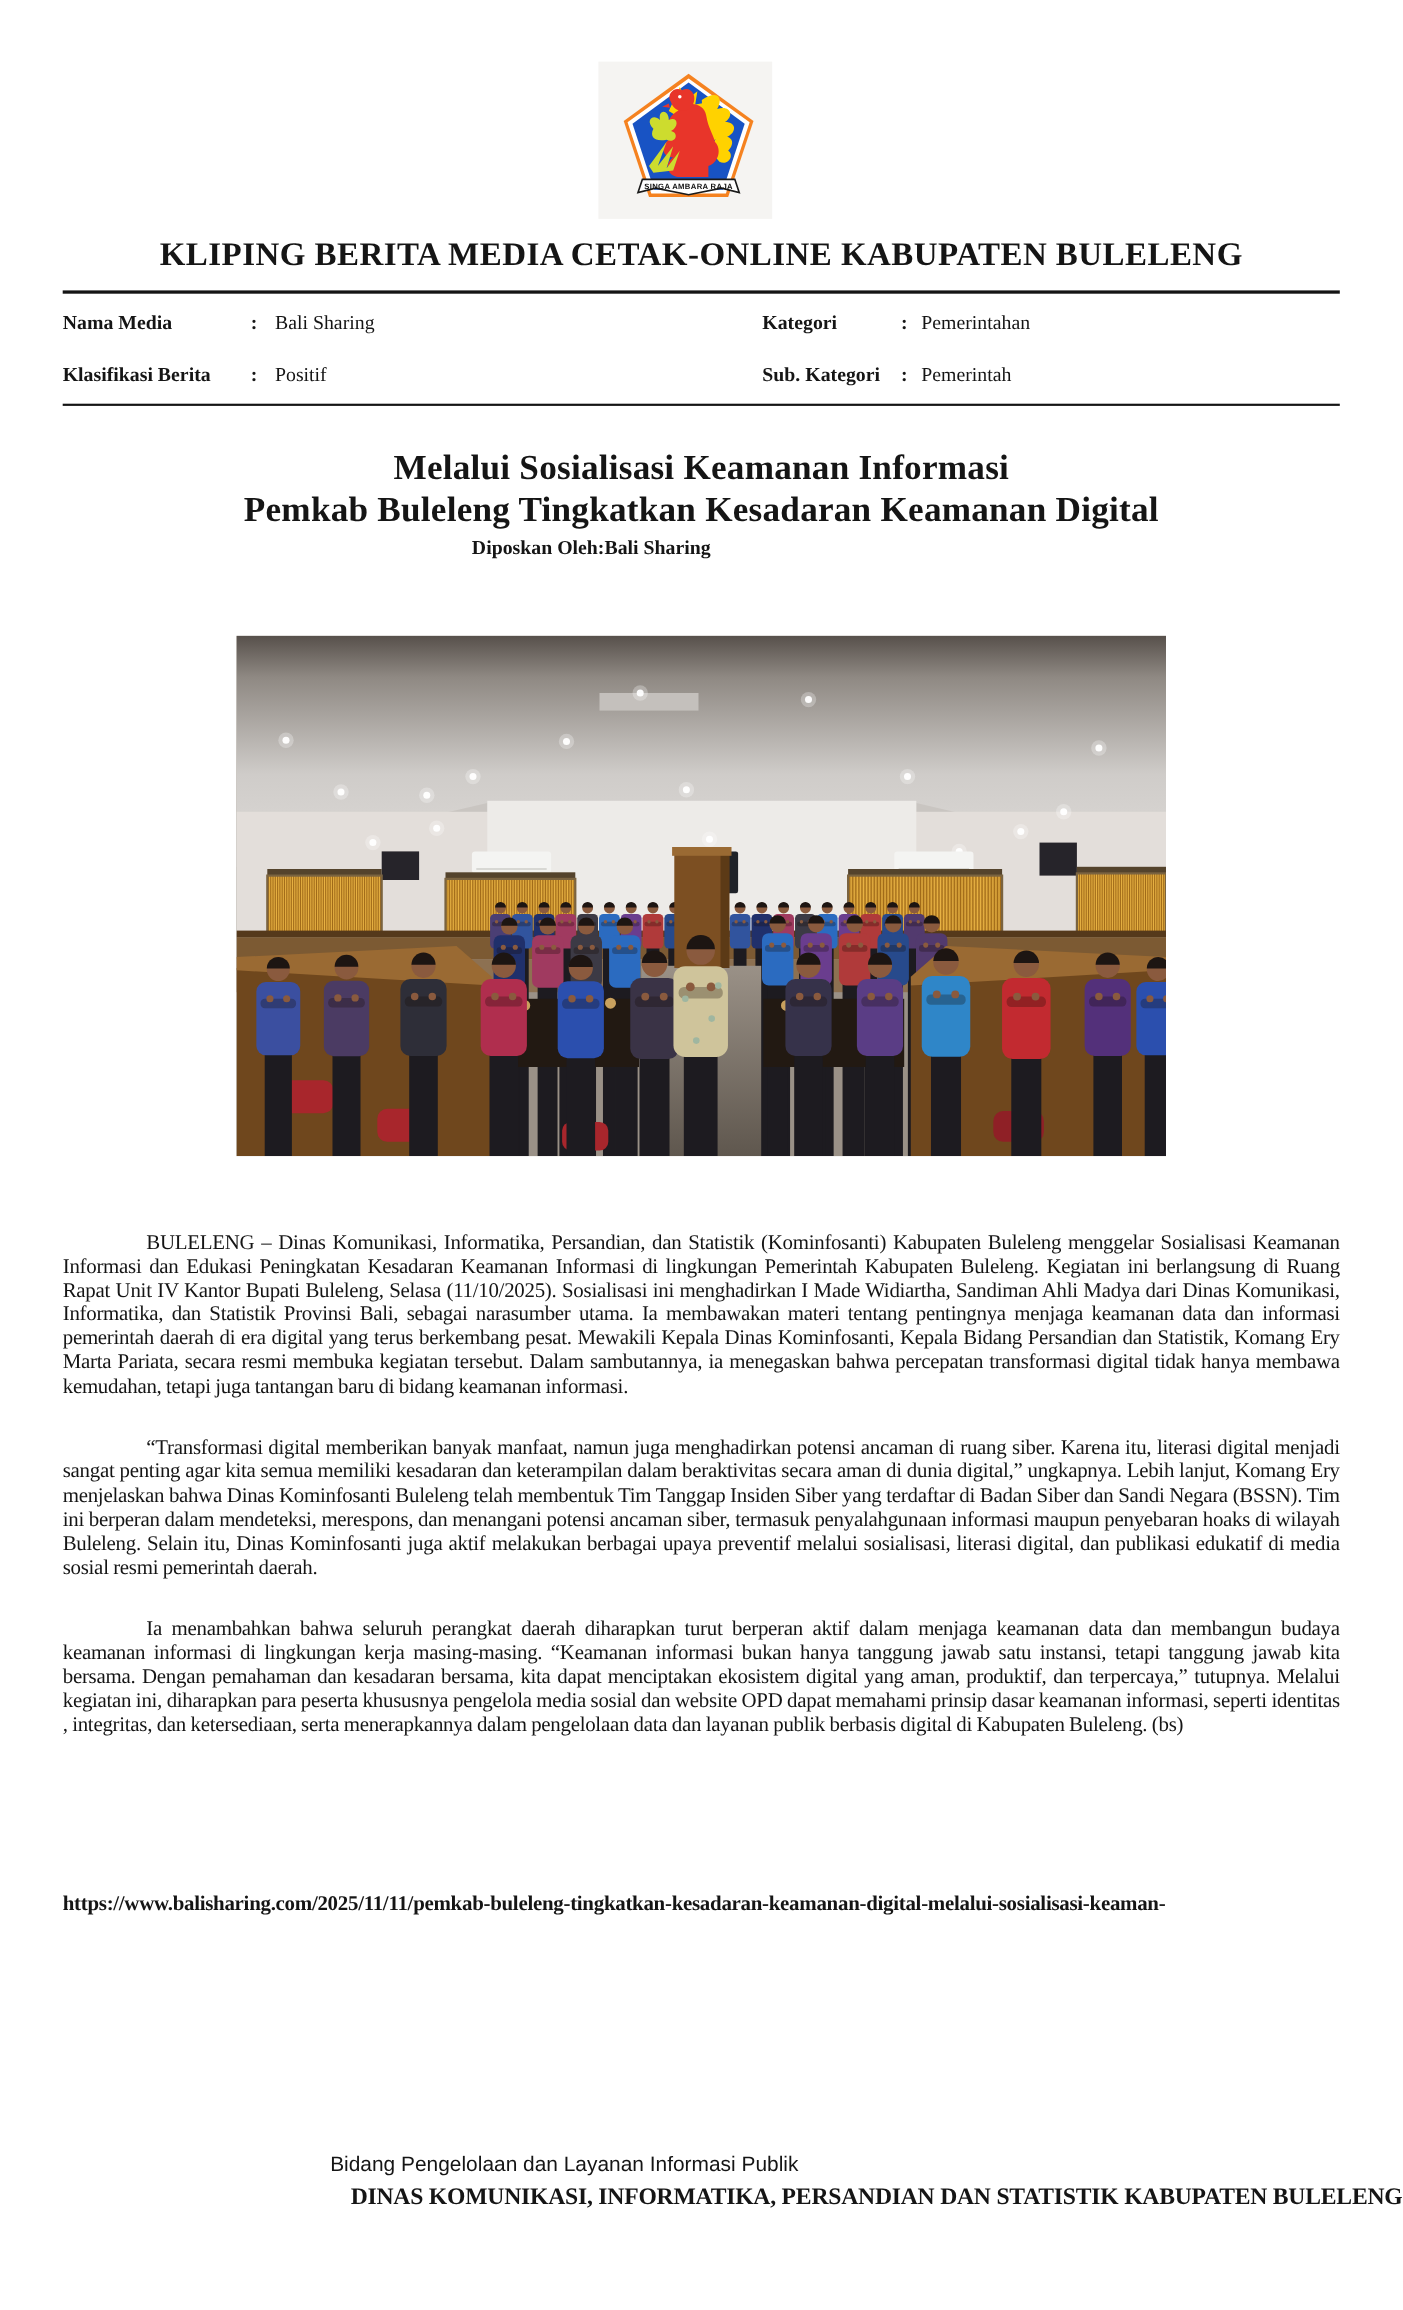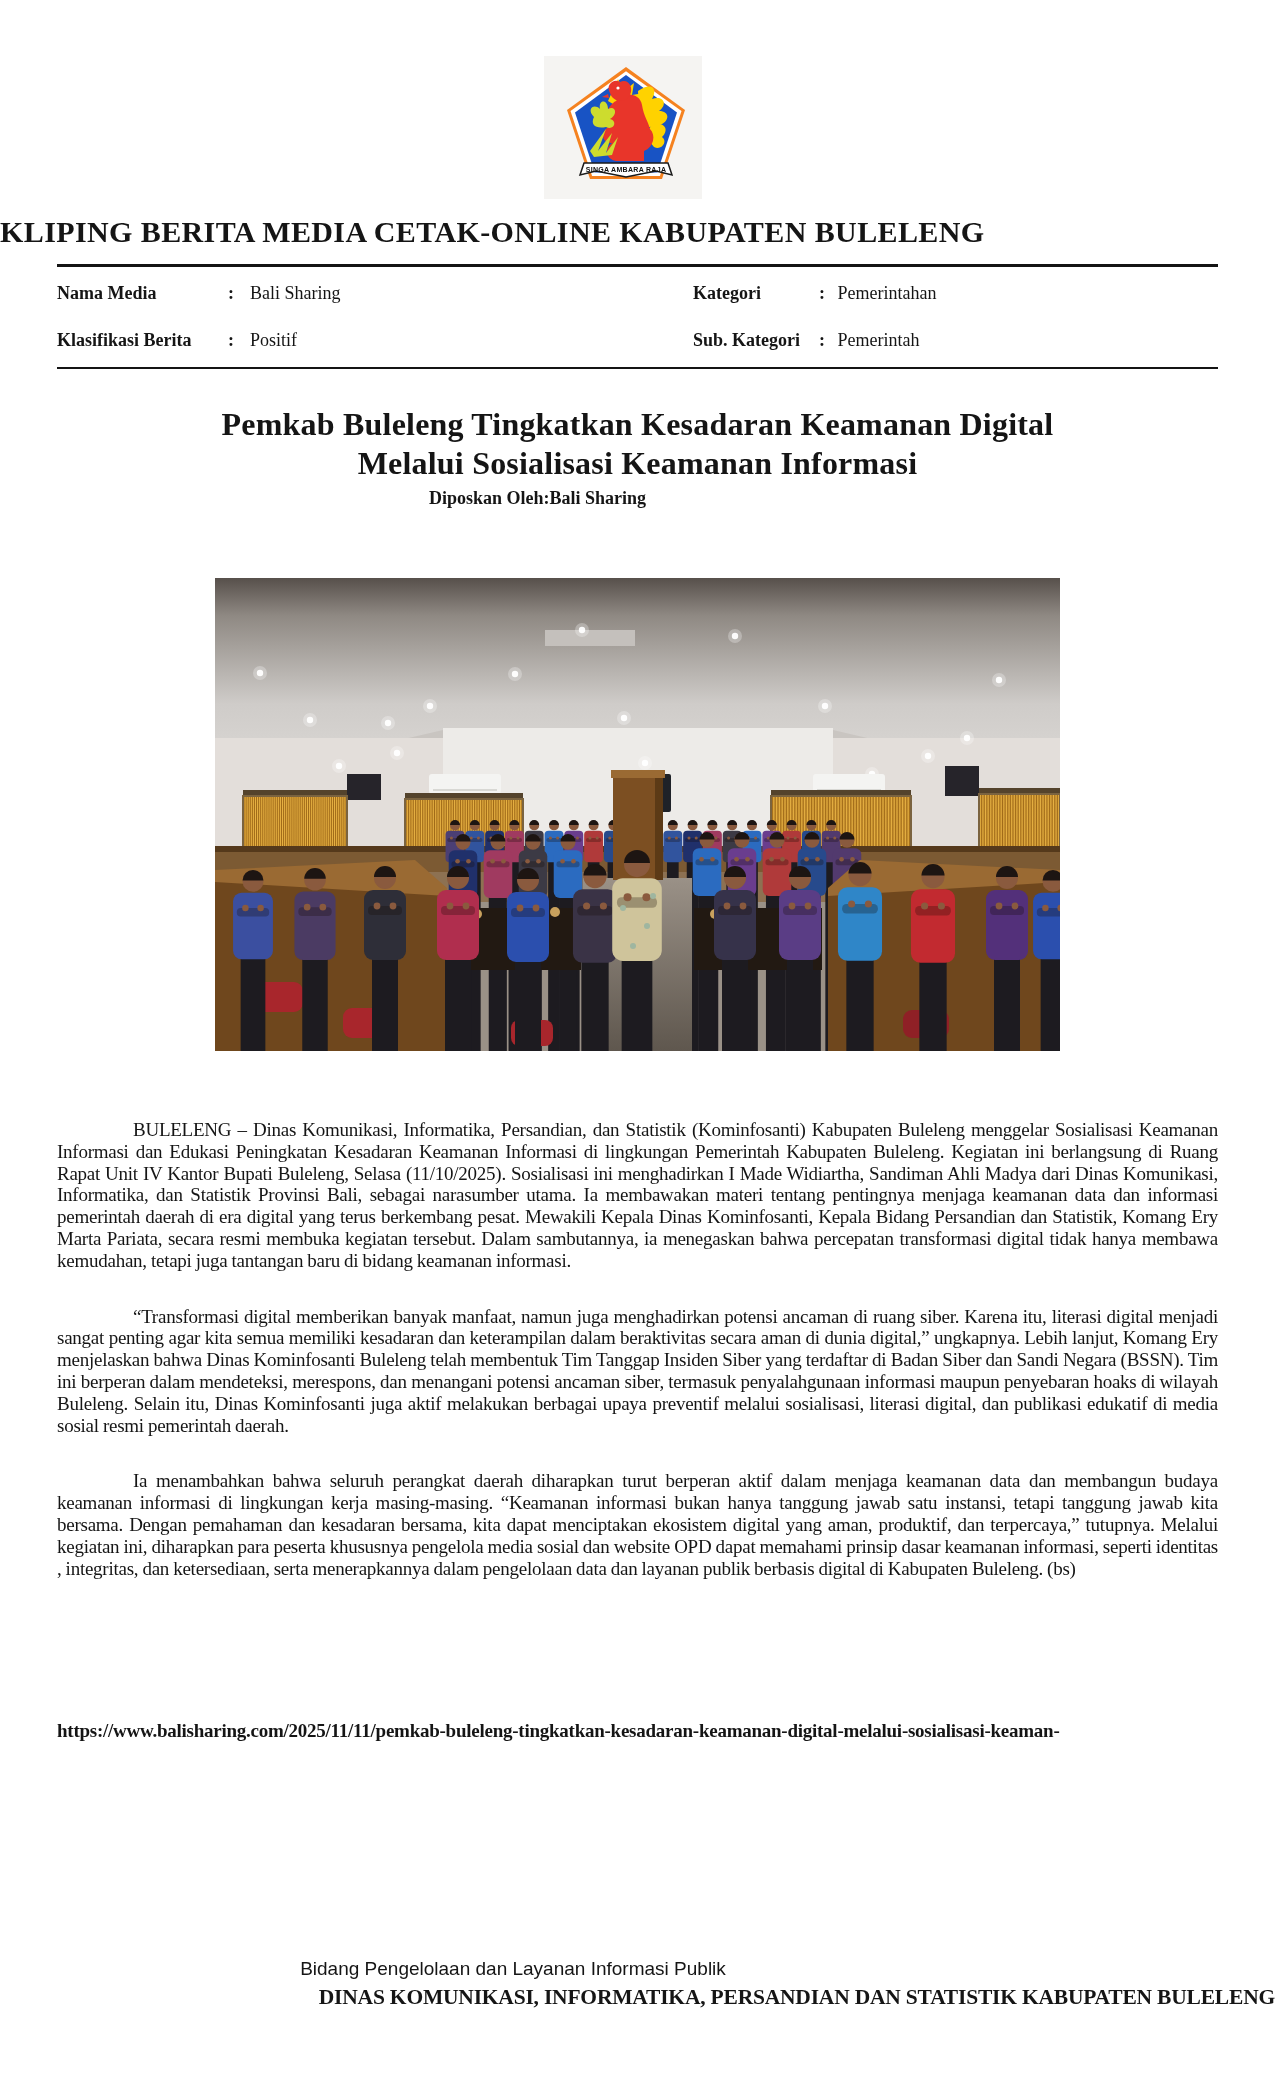--- a/index.html
+++ b/index.html
@@ -6,21 +6,21 @@
   body{
     width:1275px;height:2100px;position:relative;background:#ffffff;
     font-family:"Liberation Serif",serif;color:#151515;overflow:hidden;
   }
   .abs{position:absolute}
 
   
   .logo-backdrop{left:544px;top:56px;width:158px;height:143px;background:#f5f4f2}
   .logo-svg{left:560px;top:62px;width:132px;height:126px}
 
-  .doc-title{left:0;top:215px;width:1275px;margin:0;text-align:left;
+  .doc-title{left:0;top:215px;width:1275px;margin:0;text-align:center;
     font-size:30px;font-weight:700;letter-spacing:.4px;white-space:nowrap}
 
   .rule-thick{left:57px;top:264px;width:1161px;height:3px;background:#141414}
   .rule-thin{left:57px;top:367px;width:1161px;height:2px;background:#141414}
 
   .meta-line{font-size:18px;white-space:nowrap}
   .meta-label{display:inline-block;font-weight:700}
   .meta-label.wl{width:171px}
   .meta-label.wr{width:126px}
   .meta-colon{display:inline-block;font-weight:700}
@@ -84,22 +84,22 @@
 </div>
 <div class="abs meta-line" id="meta-row-2l">
   <span class="meta-label wl">Klasifikasi Berita</span><span class="meta-colon cl">:</span><span class="meta-value">Positif</span>
 </div>
 <div class="abs meta-line" id="meta-row-2r">
   <span class="meta-label wr">Sub. Kategori</span><span class="meta-colon cr">:</span>&nbsp;<span class="meta-value">Pemerintah</span>
 </div>
 <div class="abs rule-thin"></div>
 
 <div class="abs art-title">
+  <div>Melalui Sosialisasi Keamanan Informasi</div>
   <div>Pemkab Buleleng Tingkatkan Kesadaran Keamanan Digital</div>
-  <div>Melalui Sosialisasi Keamanan Informasi</div>
 </div>
 <div class="abs byline">Diposkan Oleh:Bali Sharing</div>
 
 <figure class="abs photo" aria-label="Foto bersama peserta Sosialisasi Keamanan Informasi di Ruang Rapat Unit IV Kantor Bupati Buleleng; para peserta berdiri dengan pose tangan menyilang di dada.">
 <svg viewBox="0 0 845 473" preserveAspectRatio="none">
   <defs>
     <linearGradient id="ceil" x1="0" y1="0" x2="0" y2="1">
       <stop offset="0" stop-color="#57504b"></stop>
           <stop offset="0.18" stop-color="#8f8983"></stop>
       <stop offset="0.6" stop-color="#cfccc9"></stop>

